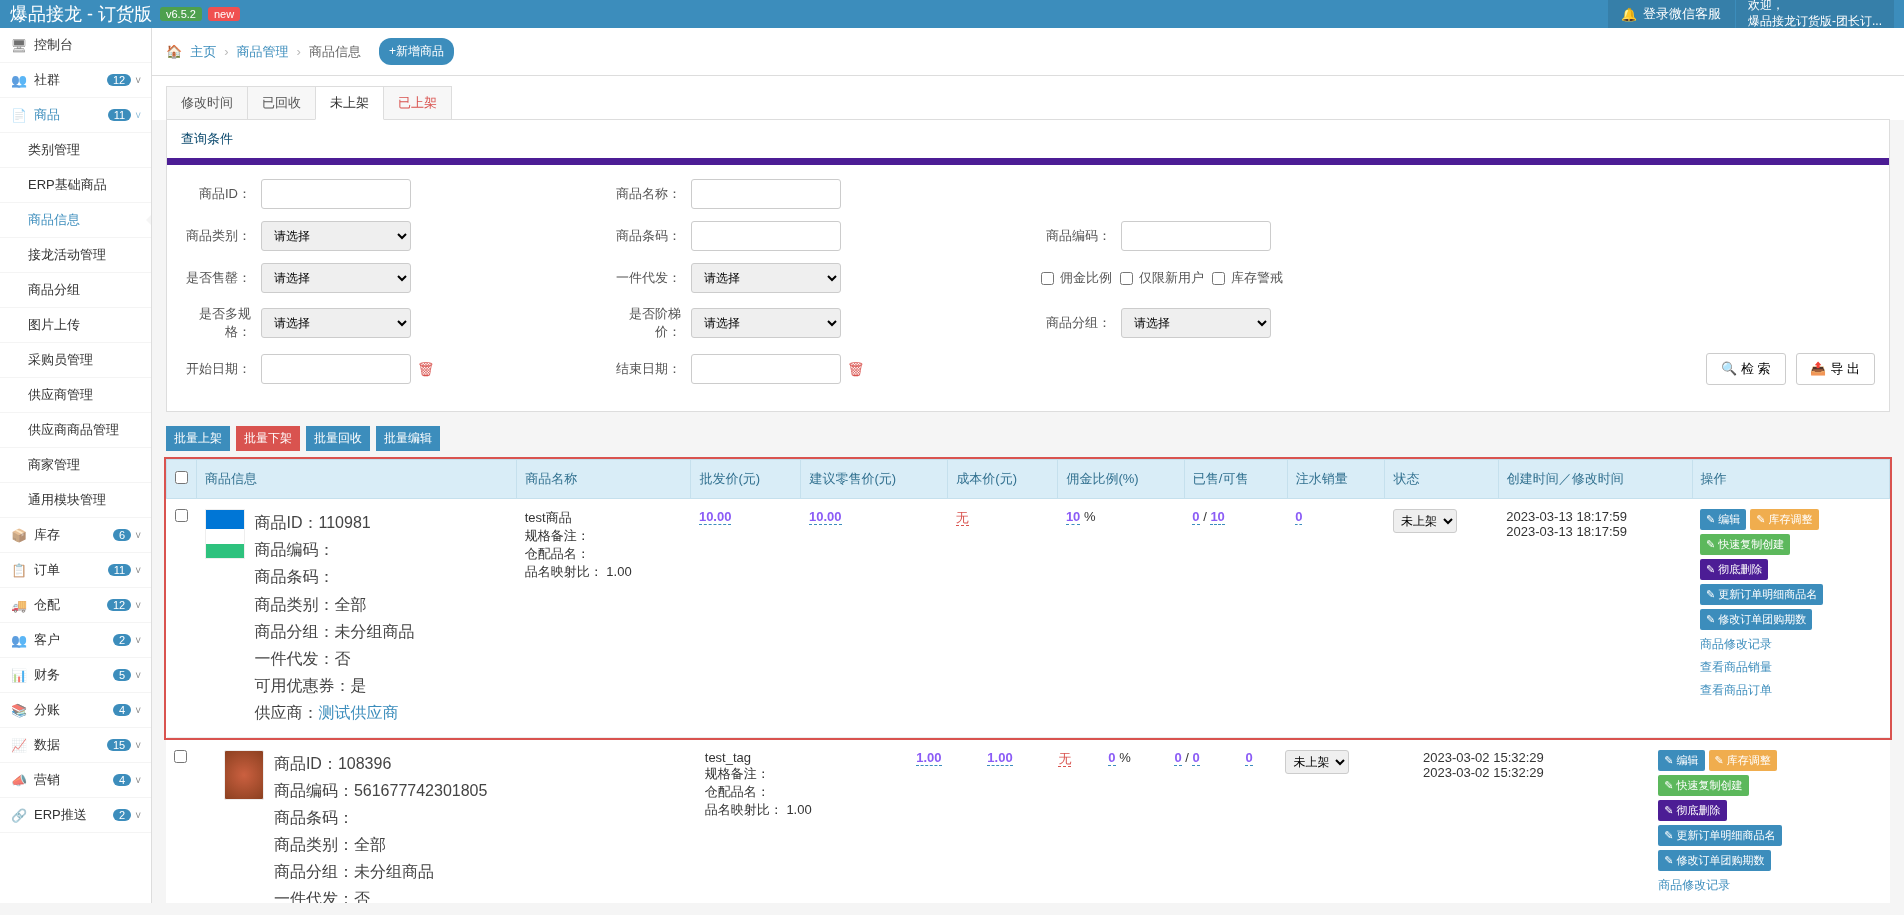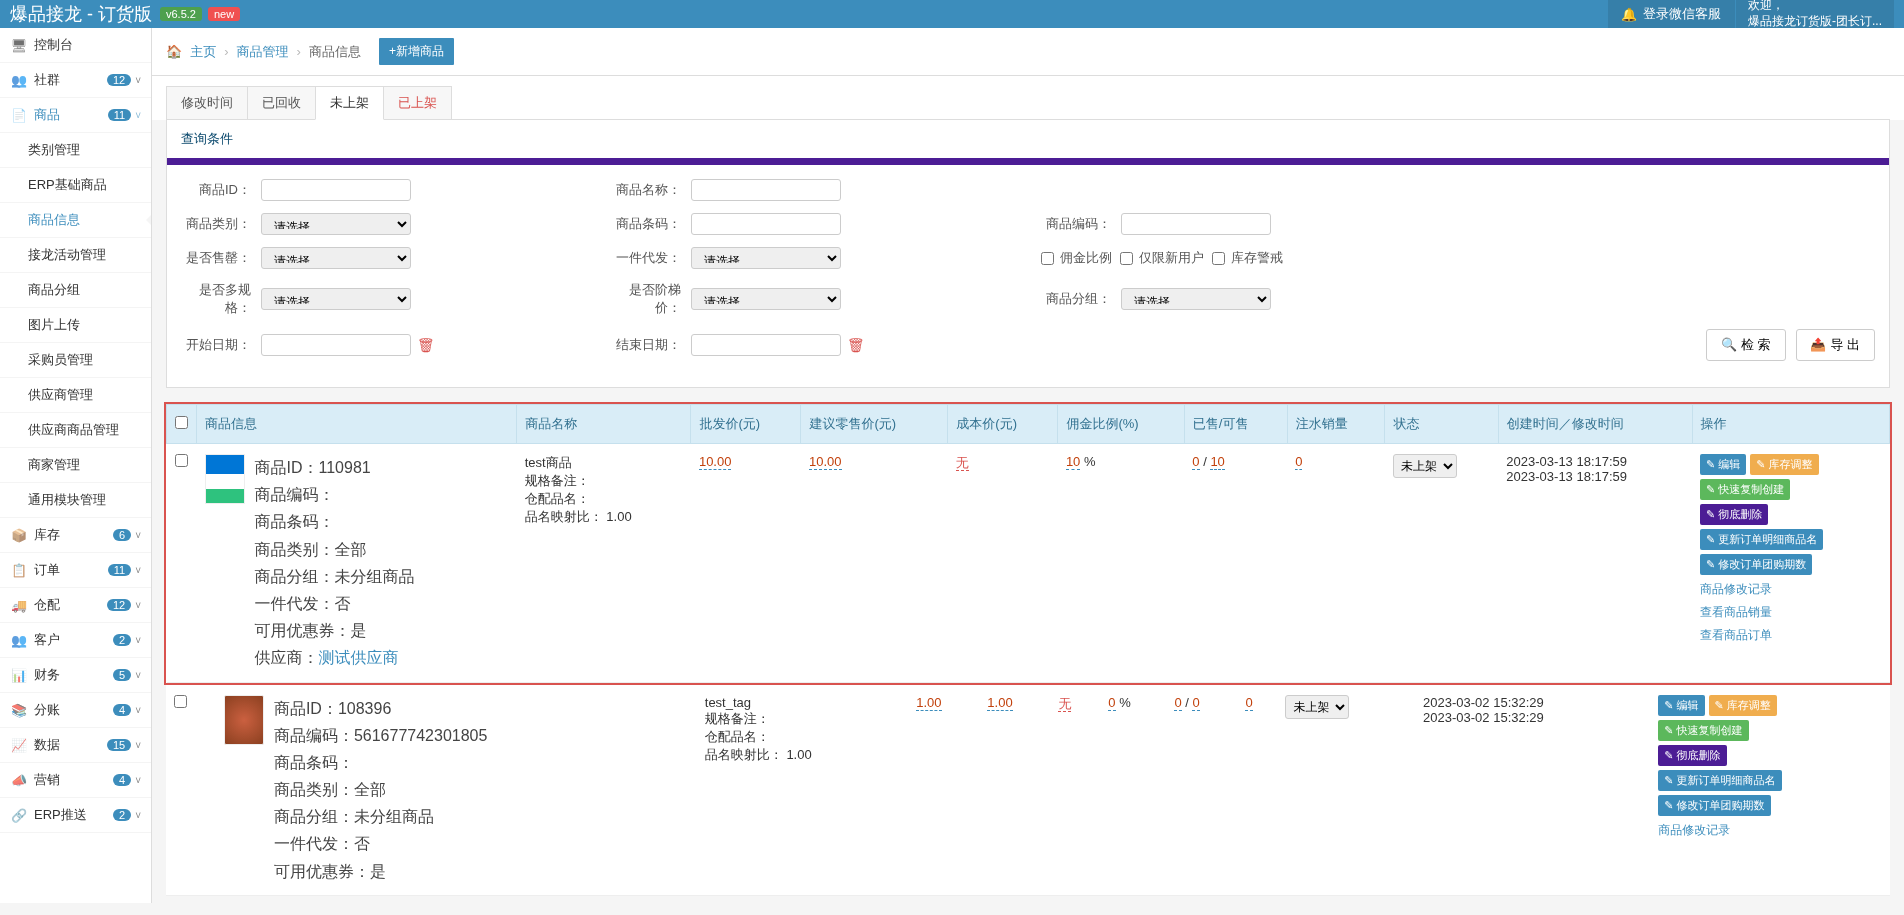--- a/index.html
+++ b/index.html
@@ -29,55 +29,55 @@
 .sidebar .submenu .sub-item.active { color:#3c8dbc; position:relative;}
 .sidebar .submenu .sub-item.active::after { content:''; position:absolute; right:-1px; top:50%; transform:translateY(-50%); border:6px solid transparent; border-right-color:#f5f5f5; }
 
 
 .main { flex:1; overflow:auto; padding:0; }
 .breadcrumb-bar { background:#fff; border-bottom:1px solid #ddd; padding:10px 14px; display:flex; align-items:center; gap:8px; }
 .breadcrumb-bar .home-icon { color:#666; }
 .breadcrumb-bar a { color:#3c8dbc; text-decoration:none; }
 .breadcrumb-bar .sep { color:#bbb; }
 .breadcrumb-bar .current { color:#666; }
-.btn-add { background:#3c8dbc; color:#fff; border:none; padding:5px 10px; border-radius:1px; cursor:pointer; font-size:12px; margin-left:10px;}
+.btn-add { background:#3c8dbc; color:#fff; border:none; padding:5px 10px; border-radius:12px; cursor:pointer; font-size:12px; margin-left:10px;}
 
 .tabs { background:#fff; display:flex; padding: 10px 14px 0; gap:0;}
 .tabs .tab { padding:7px 14px; border:1px solid #ddd; background:#f7f7f7; cursor:pointer; font-size:13px; margin-right:-1px; color:#555;}
 .tabs .tab.active { background:#fff; border-bottom-color:#fff; color:#333; position:relative; z-index:1;}
 .tabs .tab.red { color:#d9534f; }
 
 .panel { background:#fff; margin:0 14px 14px; border:1px solid #ddd;}
 .panel-header { padding:10px 14px; border-bottom:7px solid #4c1d95; color:#0c4a6e;}
 .search-form { padding:14px; }
 .form-row { display:flex; flex-wrap:wrap; gap: 0 20px; margin-bottom:12px;}
 .form-group { display:flex; align-items:center; min-width:410px;}
 .form-group label { width:80px; text-align:right; padding-right:10px; color:#555; font-size:13px;}
-.form-group input[type=text], .form-group select { border:1px solid #ccc; border-radius:3px; padding:5px 8px; width:150px; font-size:12px; height:22px;}
+.form-group input[type=text], .form-group select { border:1px solid #ccc; border-radius:3px; padding:5px 8px; width:150px; font-size:12px; height:30px;}
 .form-group .trash { color:#d9534f; cursor:pointer; margin-left:6px; font-size:14px;}
 .checkbox-group { display:flex; align-items:center; gap:4px; font-size:13px;}
 .checkbox-group label { width:auto; padding:0 4px 0 2px;}
 .form-actions { display:flex; gap:10px; margin-left:auto;}
 .btn-default { background:#fff; border:1px solid #ccc; padding:6px 14px; border-radius:3px; cursor:pointer; font-size:13px;}
 
 .batch-ops { padding:0 14px 6px; display:flex; gap:6px;}
 .btn-batch { padding:4px 8px; border:none; color:#fff; cursor:pointer; font-size:12px;}
 .btn-blue { background:#3c8dbc;}
 .btn-red { background:#d9534f;}
 
 
 .data-table { width:100%; border-collapse:collapse; background:#fff; margin:0 14px; width:calc(100% - 28px);}
 .data-table th { background:#d9edf7; color:#31708f; padding:10px 8px; text-align:left; font-weight:normal; font-size:13px; border:1px solid #c5e0ed;}
 .data-table td { padding:10px 8px; vertical-align:top; border-bottom:1px solid #eee; font-size:13px;}
 .product-info-cell { display:flex; gap:10px;}
 .product-thumb { width:40px; height:50px; background:linear-gradient(#0076d6 0 40%, #fff 40% 70%, #2ec27e 70% 100%); flex-shrink:0; border:1px solid #eee;}
 .product-thumb.food { background:radial-gradient(circle, #cb6040, #8b4020); border-radius:2px;}
 .product-lines div { line-height:1.7; font-size:16px; color:#444;}
 .link { color:#3c8dbc; cursor:pointer; }
-.dashed-underline { border-bottom:1px dashed #3c8dbc; color:#c2410c; cursor:pointer;}
+.dashed-underline { border-bottom:1px dashed #3c8dbc; color:#8b5cf6; cursor:pointer;font-weight:bold;}
 .no-red { color:#d9534f; border-bottom:1px dashed #d9534f;}
 .action-btns { display:flex; flex-direction:column; gap:4px; align-items:flex-start;}
 .action-btns > div { display:flex; gap:4px;}
 .mini-btn { padding:3px 6px; border:none; color:#fff; font-size:11px; cursor:pointer; border-radius:2px;}
 .mb-blue { background:#3c8dbc;}
 .mb-orange { background:#f0ad4e;}
 .mb-green { background:#5cb85c;}
 .mb-red { background:#4c1d95;}
 .action-link { color:#3c8dbc; cursor:pointer; font-size:12px; display:block; margin-top:2px;}
 .status-select { padding:3px; border:1px solid #ccc; border-radius:3px; font-size:12px;}
@@ -287,20 +287,26 @@
           <div class="form-group" style="min-width:auto; margin-left:auto;">
             <div class="form-actions">
               <button class="btn-default">🔍 检 索</button>
               <button class="btn-default">📤 导 出</button>
             </div>
           </div>
         </div>
       </div>
     </div>
 
+    <div class="batch-ops">
+      <button class="btn-batch btn-blue">批量上架</button>
+      <button class="btn-batch btn-red">批量下架</button>
+      <button class="btn-batch btn-blue">批量回收</button>
+      <button class="btn-batch btn-blue">批量编辑</button>
+    </div>
 
     <div class="table-wrap">
       <table class="data-table" style="margin:0; width:100%;">
         <thead>
             <tr>
           <th style="width:30px;"><input type="checkbox" style=""></th>
           <th>商品信息</th>
           <th>商品名称</th>
           <th>批发价(元)</th>
           <th>建议零售价(元)</th>

